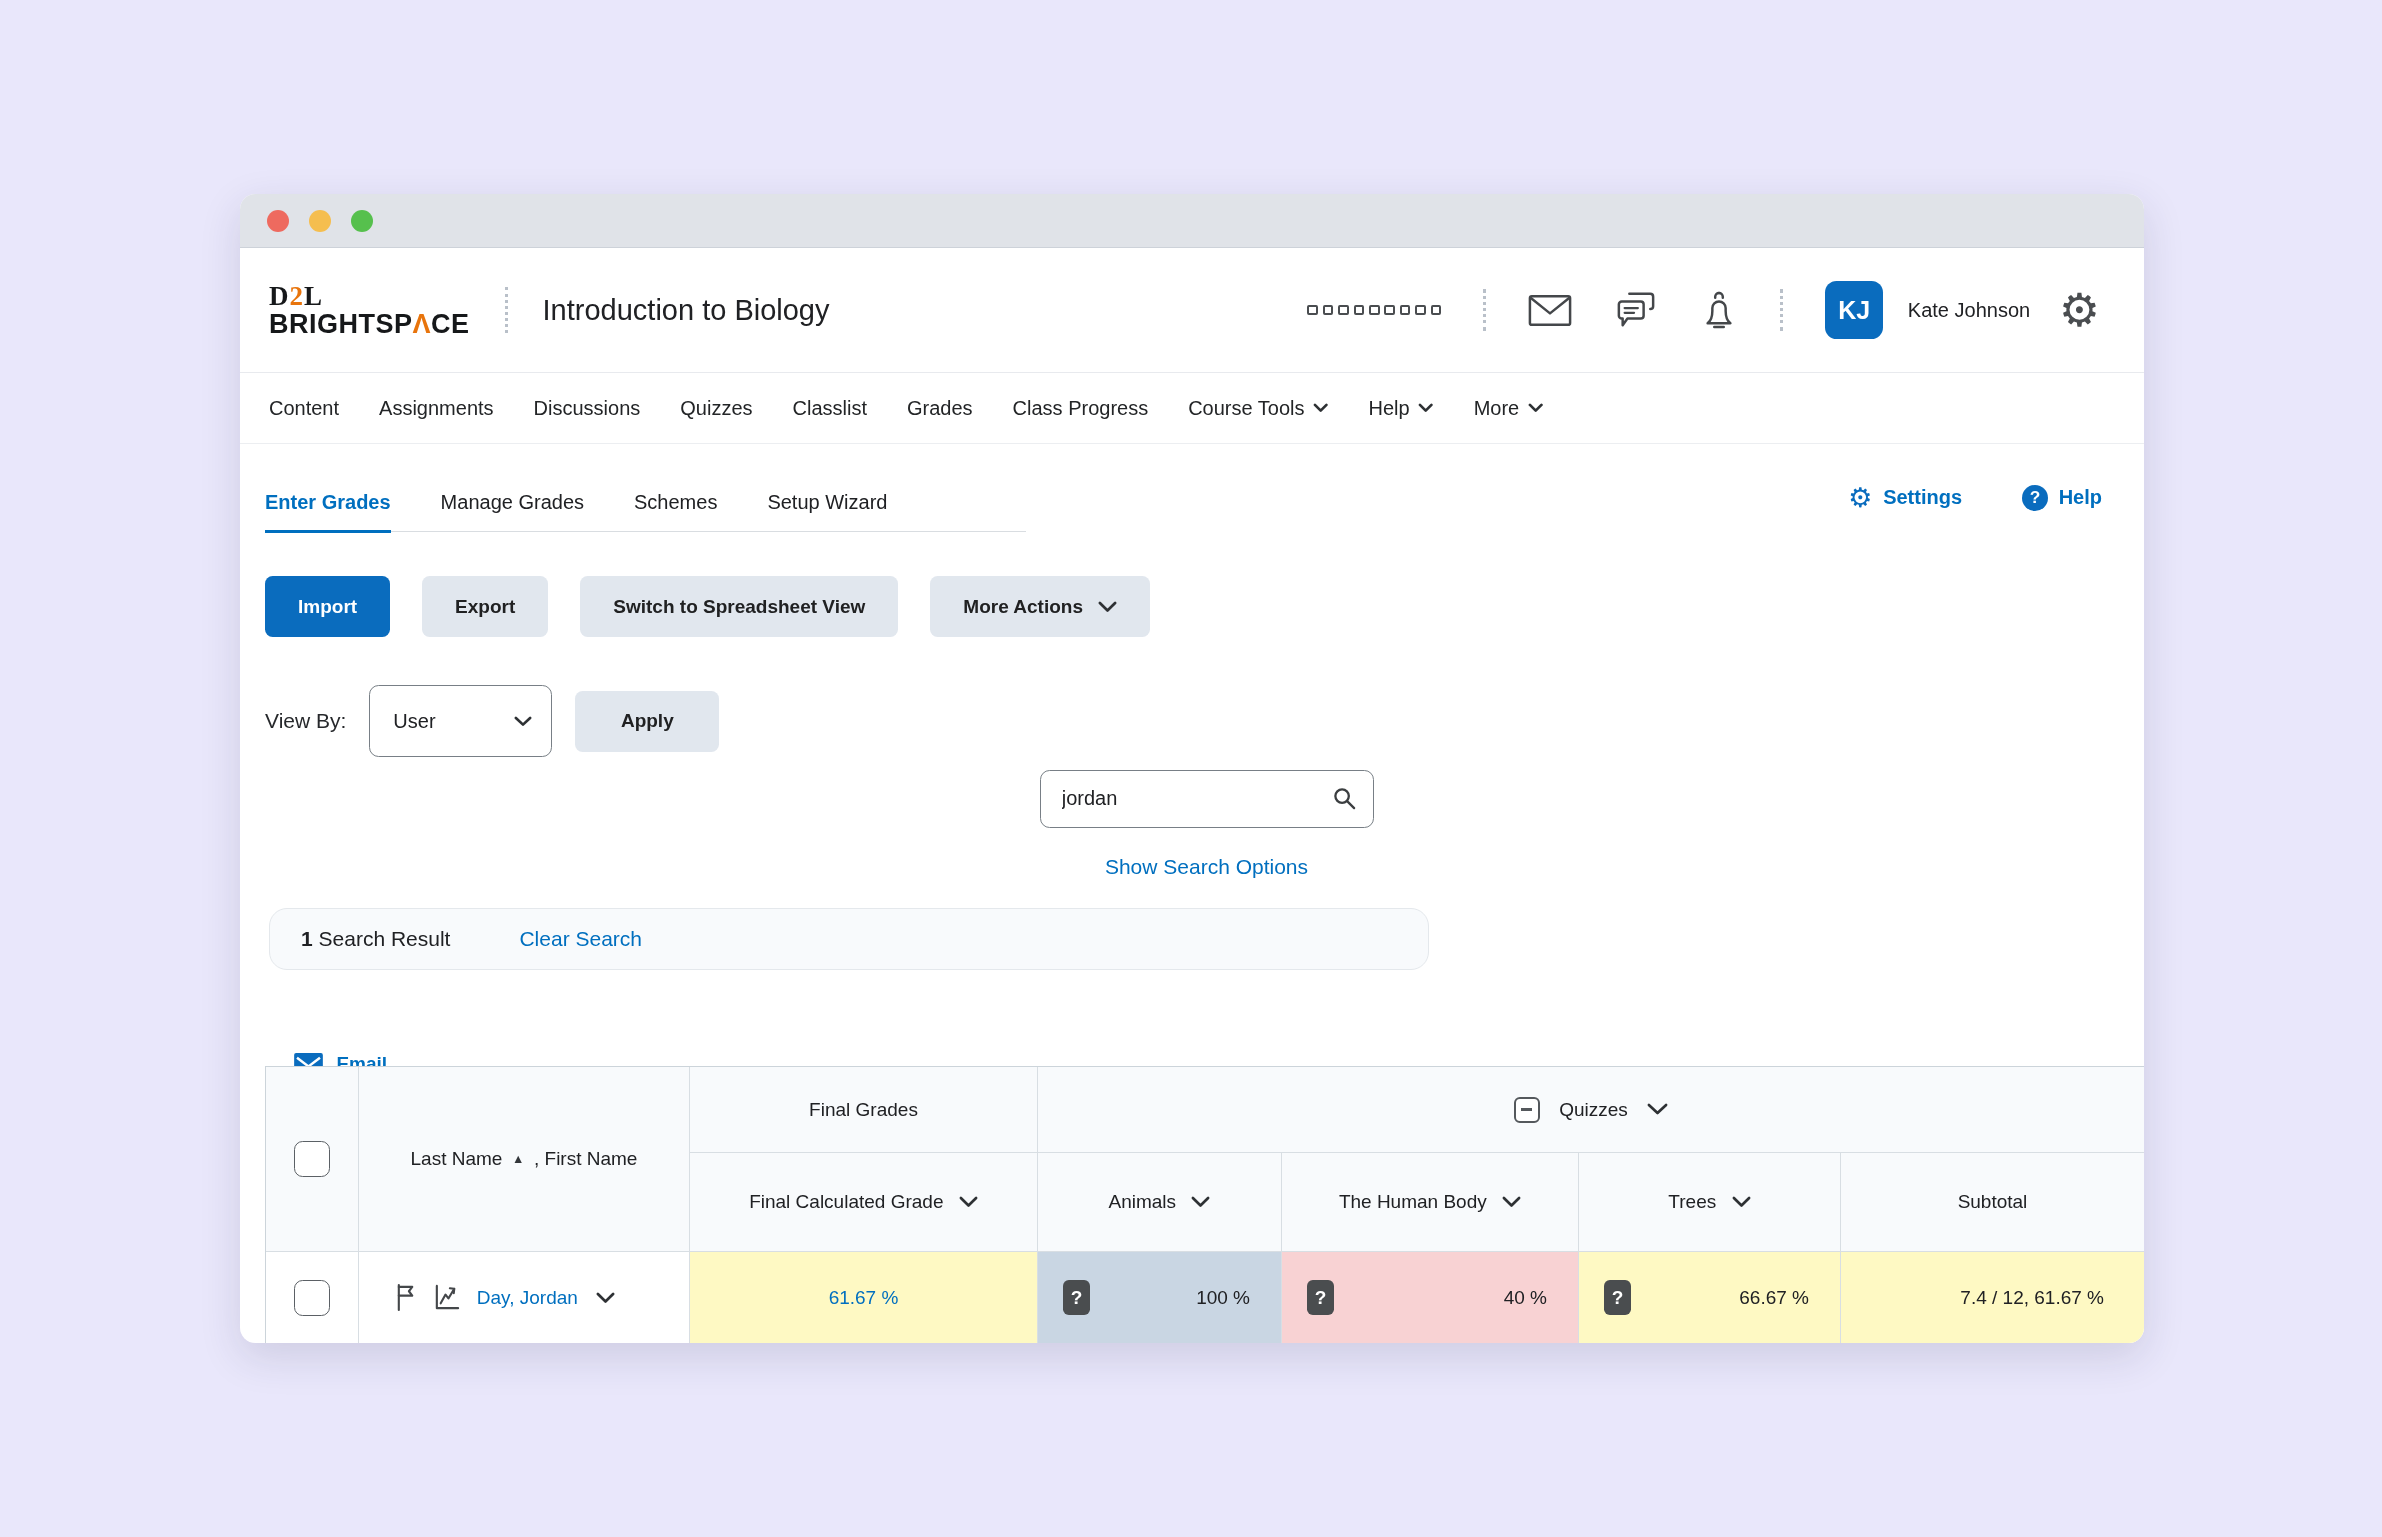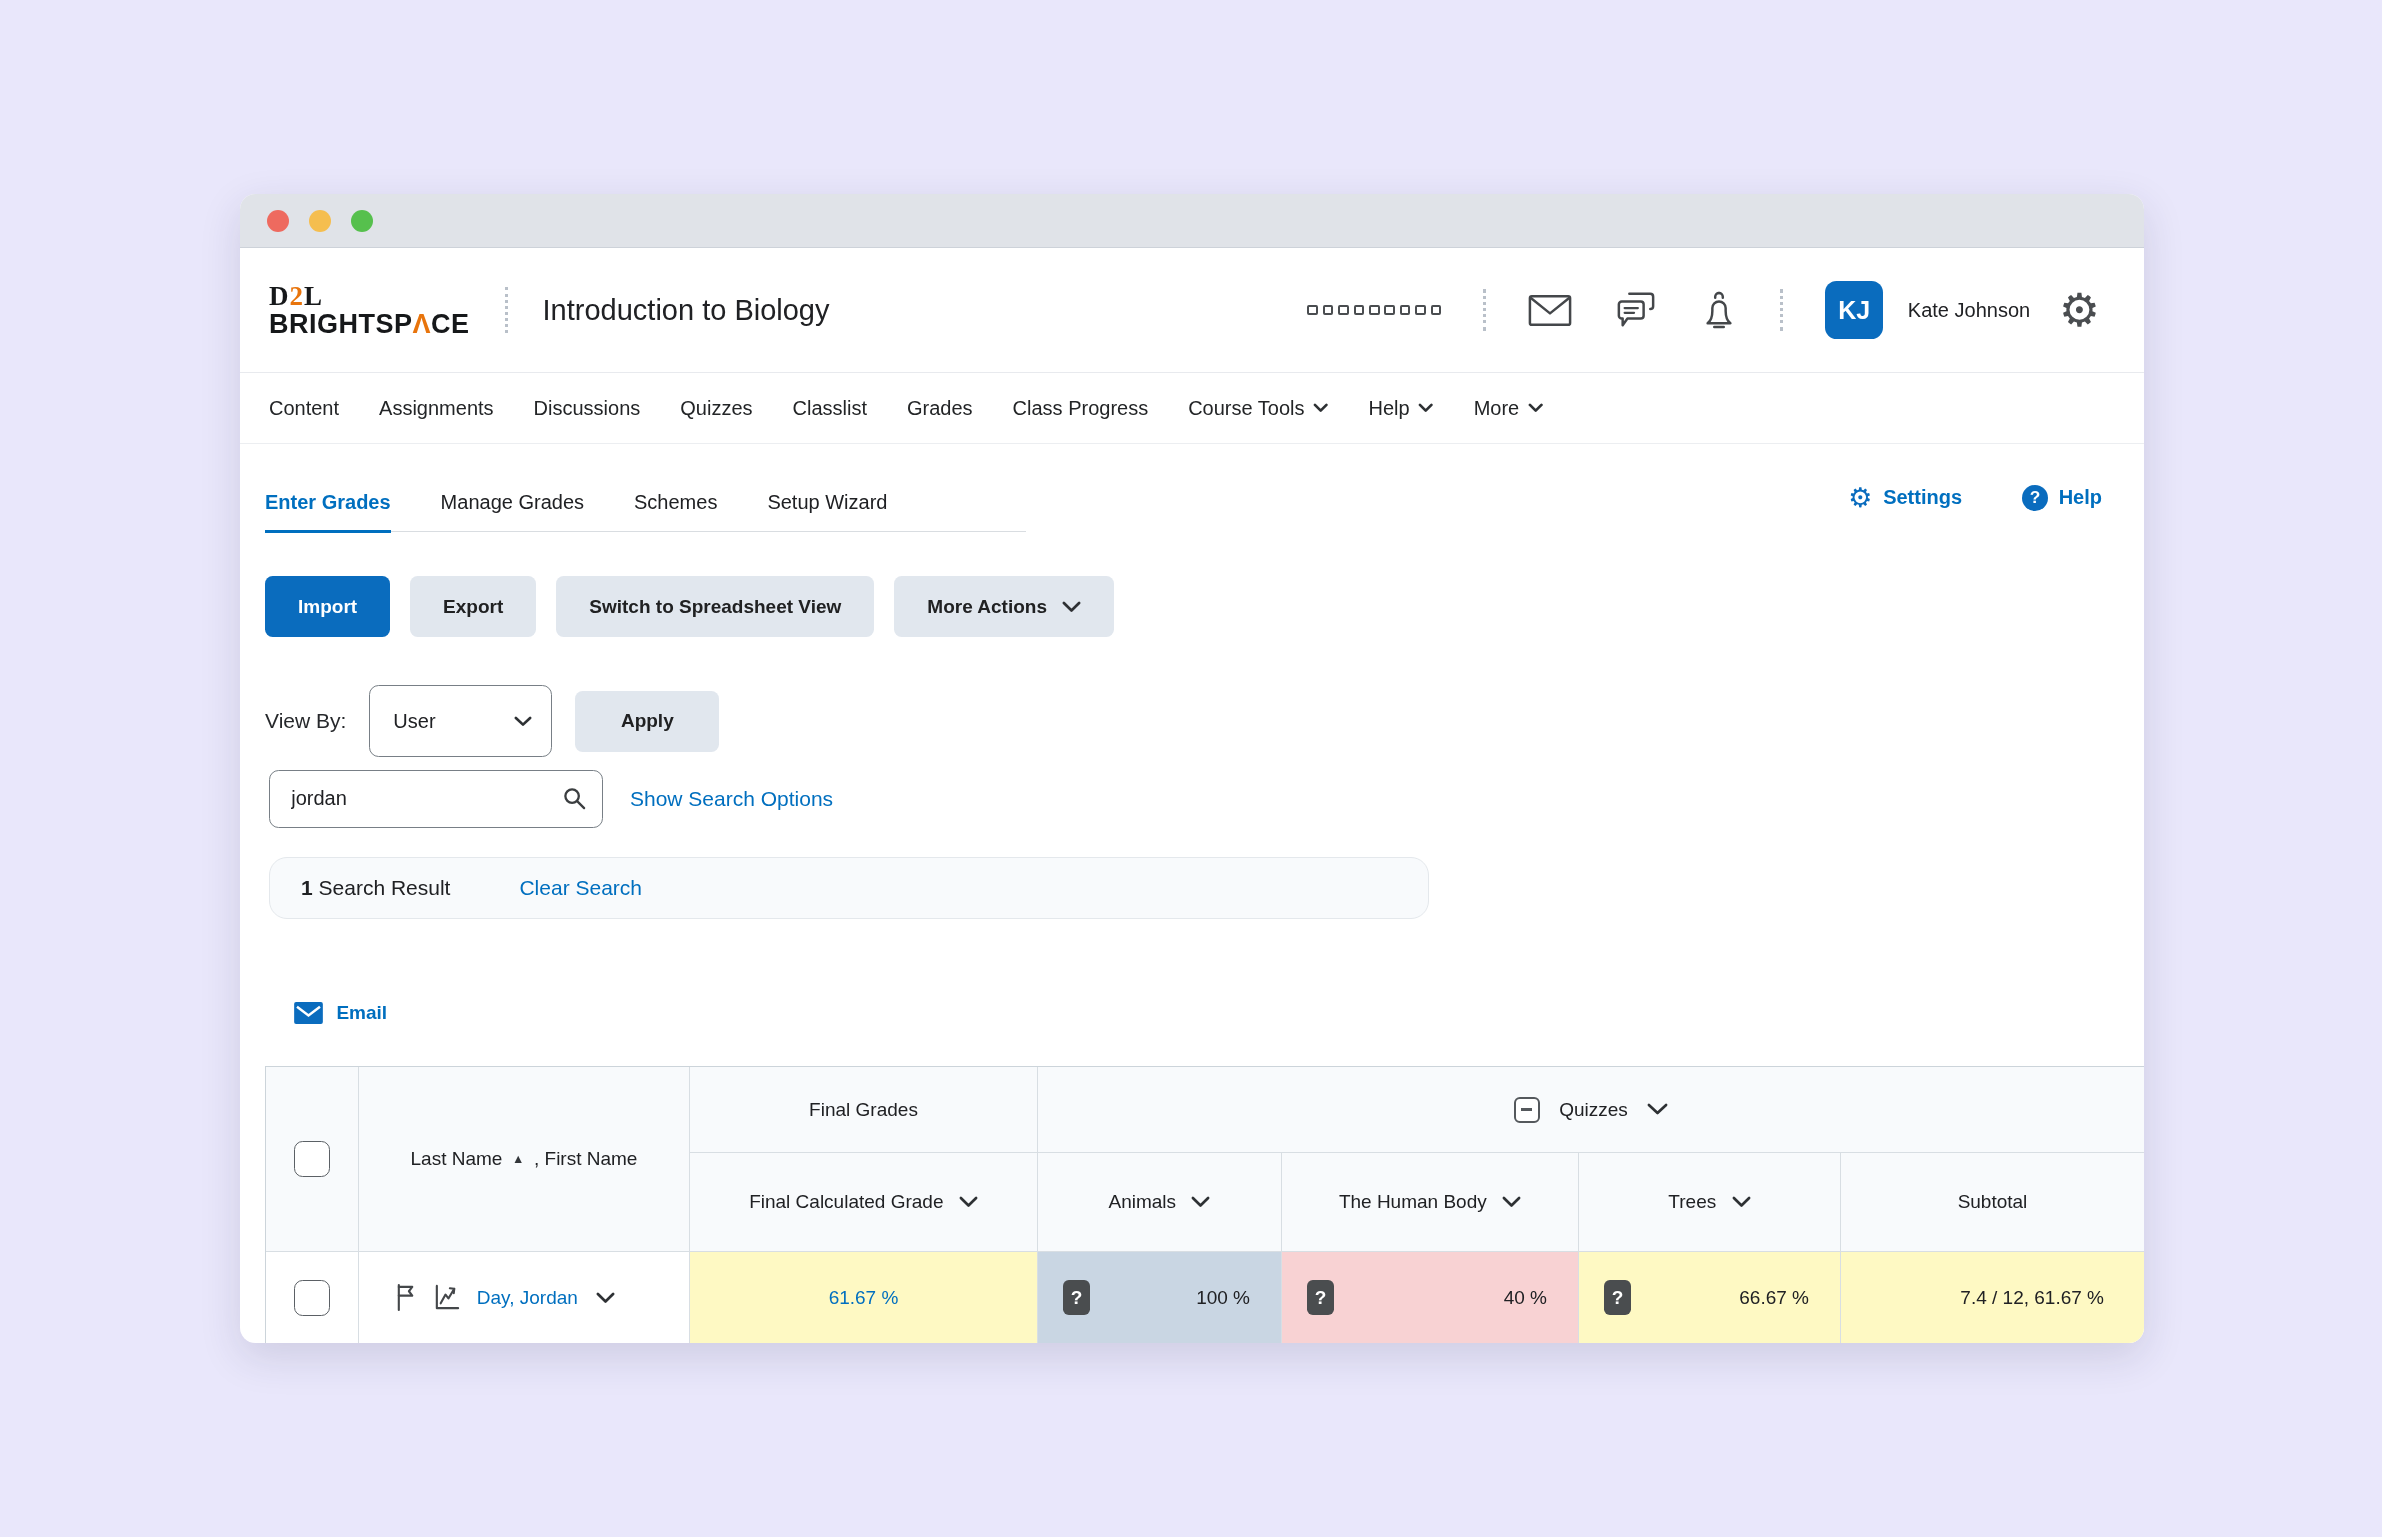--- a/index.html
+++ b/index.html
@@ -59,39 +59,39 @@
   .tabs-row { display:flex; justify-content:space-between; align-items:flex-end; padding:40px 42px 0 25px; }
   .tablist { display:flex; gap:50px; border-bottom:1.9px solid #d9dde1; width:761px; }
   .tab { font-size:20px; color:#202124; padding-bottom:16.3px; border-bottom:3.8px solid transparent; margin-bottom:-1.9px; cursor:pointer; }
   .tab.active { color:#006fbf; font-weight:700; border-bottom-color:#006fbf; }
   .tab-actions { display:flex; gap:60px; align-items:center; padding-bottom:21px; }
   .action-link { color:#006fbf; font-weight:700; font-size:20px; display:flex; align-items:center; gap:10.6px; cursor:pointer; }
   .gear-small { font-size:27px; font-family:"DejaVu Sans", sans-serif; line-height:1; color:#0a6cbe; }
   .help-badge { width:26px; height:26px; border-radius:50%; background:#0a6cbe; color:#fff; font-size:17.3px; font-weight:700; display:flex; align-items:center; justify-content:center; }
 
   
-  .toolbar { display:flex; gap:20px; margin:44px 12px 0 25px; }
+  .toolbar { display:flex; gap:32px; margin:44px 12px 0 25px; }
   .btn {
     height:61px; border-radius:7.7px; font-size:19px; font-weight:700; padding:0 33px;
     display:flex; align-items:center; justify-content:center; gap:15.4px;
     background:#e1e7ee; color:#202122; border:none; cursor:pointer; font-family:inherit;
   }
   .btn.primary { background:#0a6cbe; color:#fff; }
 
   
   .viewby { display:flex; align-items:center; margin:48px 0 0 25px; gap:23px; }
   .viewby-label { font-size:21px; color:#26282b; }
   .select {
     width:183px; height:72px; border:1.9px solid #787f86; border-radius:9.6px; background:#fff;
     display:flex; align-items:center; justify-content:space-between; padding:0 19px 0 23px; font-size:20px; cursor:pointer;
   }
   .btn.apply { width:144px; padding:0; }
 
   
-  .search-row { display:flex; align-items:center; margin:12.5px 0 0 29px; gap:27px; }
+  .search-row { display:flex; align-items:center; margin:12.5px 0 0 29px; gap:27px;flex-direction:column; }
   .search-box {
     width:334px; height:58px; border:1.9px solid #787f86; border-radius:9.6px; background:#fff;
     display:flex; align-items:center; justify-content:space-between; padding:0 15.4px 0 5.8px;
   }
   .search-box input {
     border:none; outline:none; font-size:20px; font-family:inherit; color:#202124; width:250px; padding-left:15.4px; background:transparent;
   }
   .text-link { color:#006fbf; font-size:21px; cursor:pointer; text-decoration:none; }
 
   

